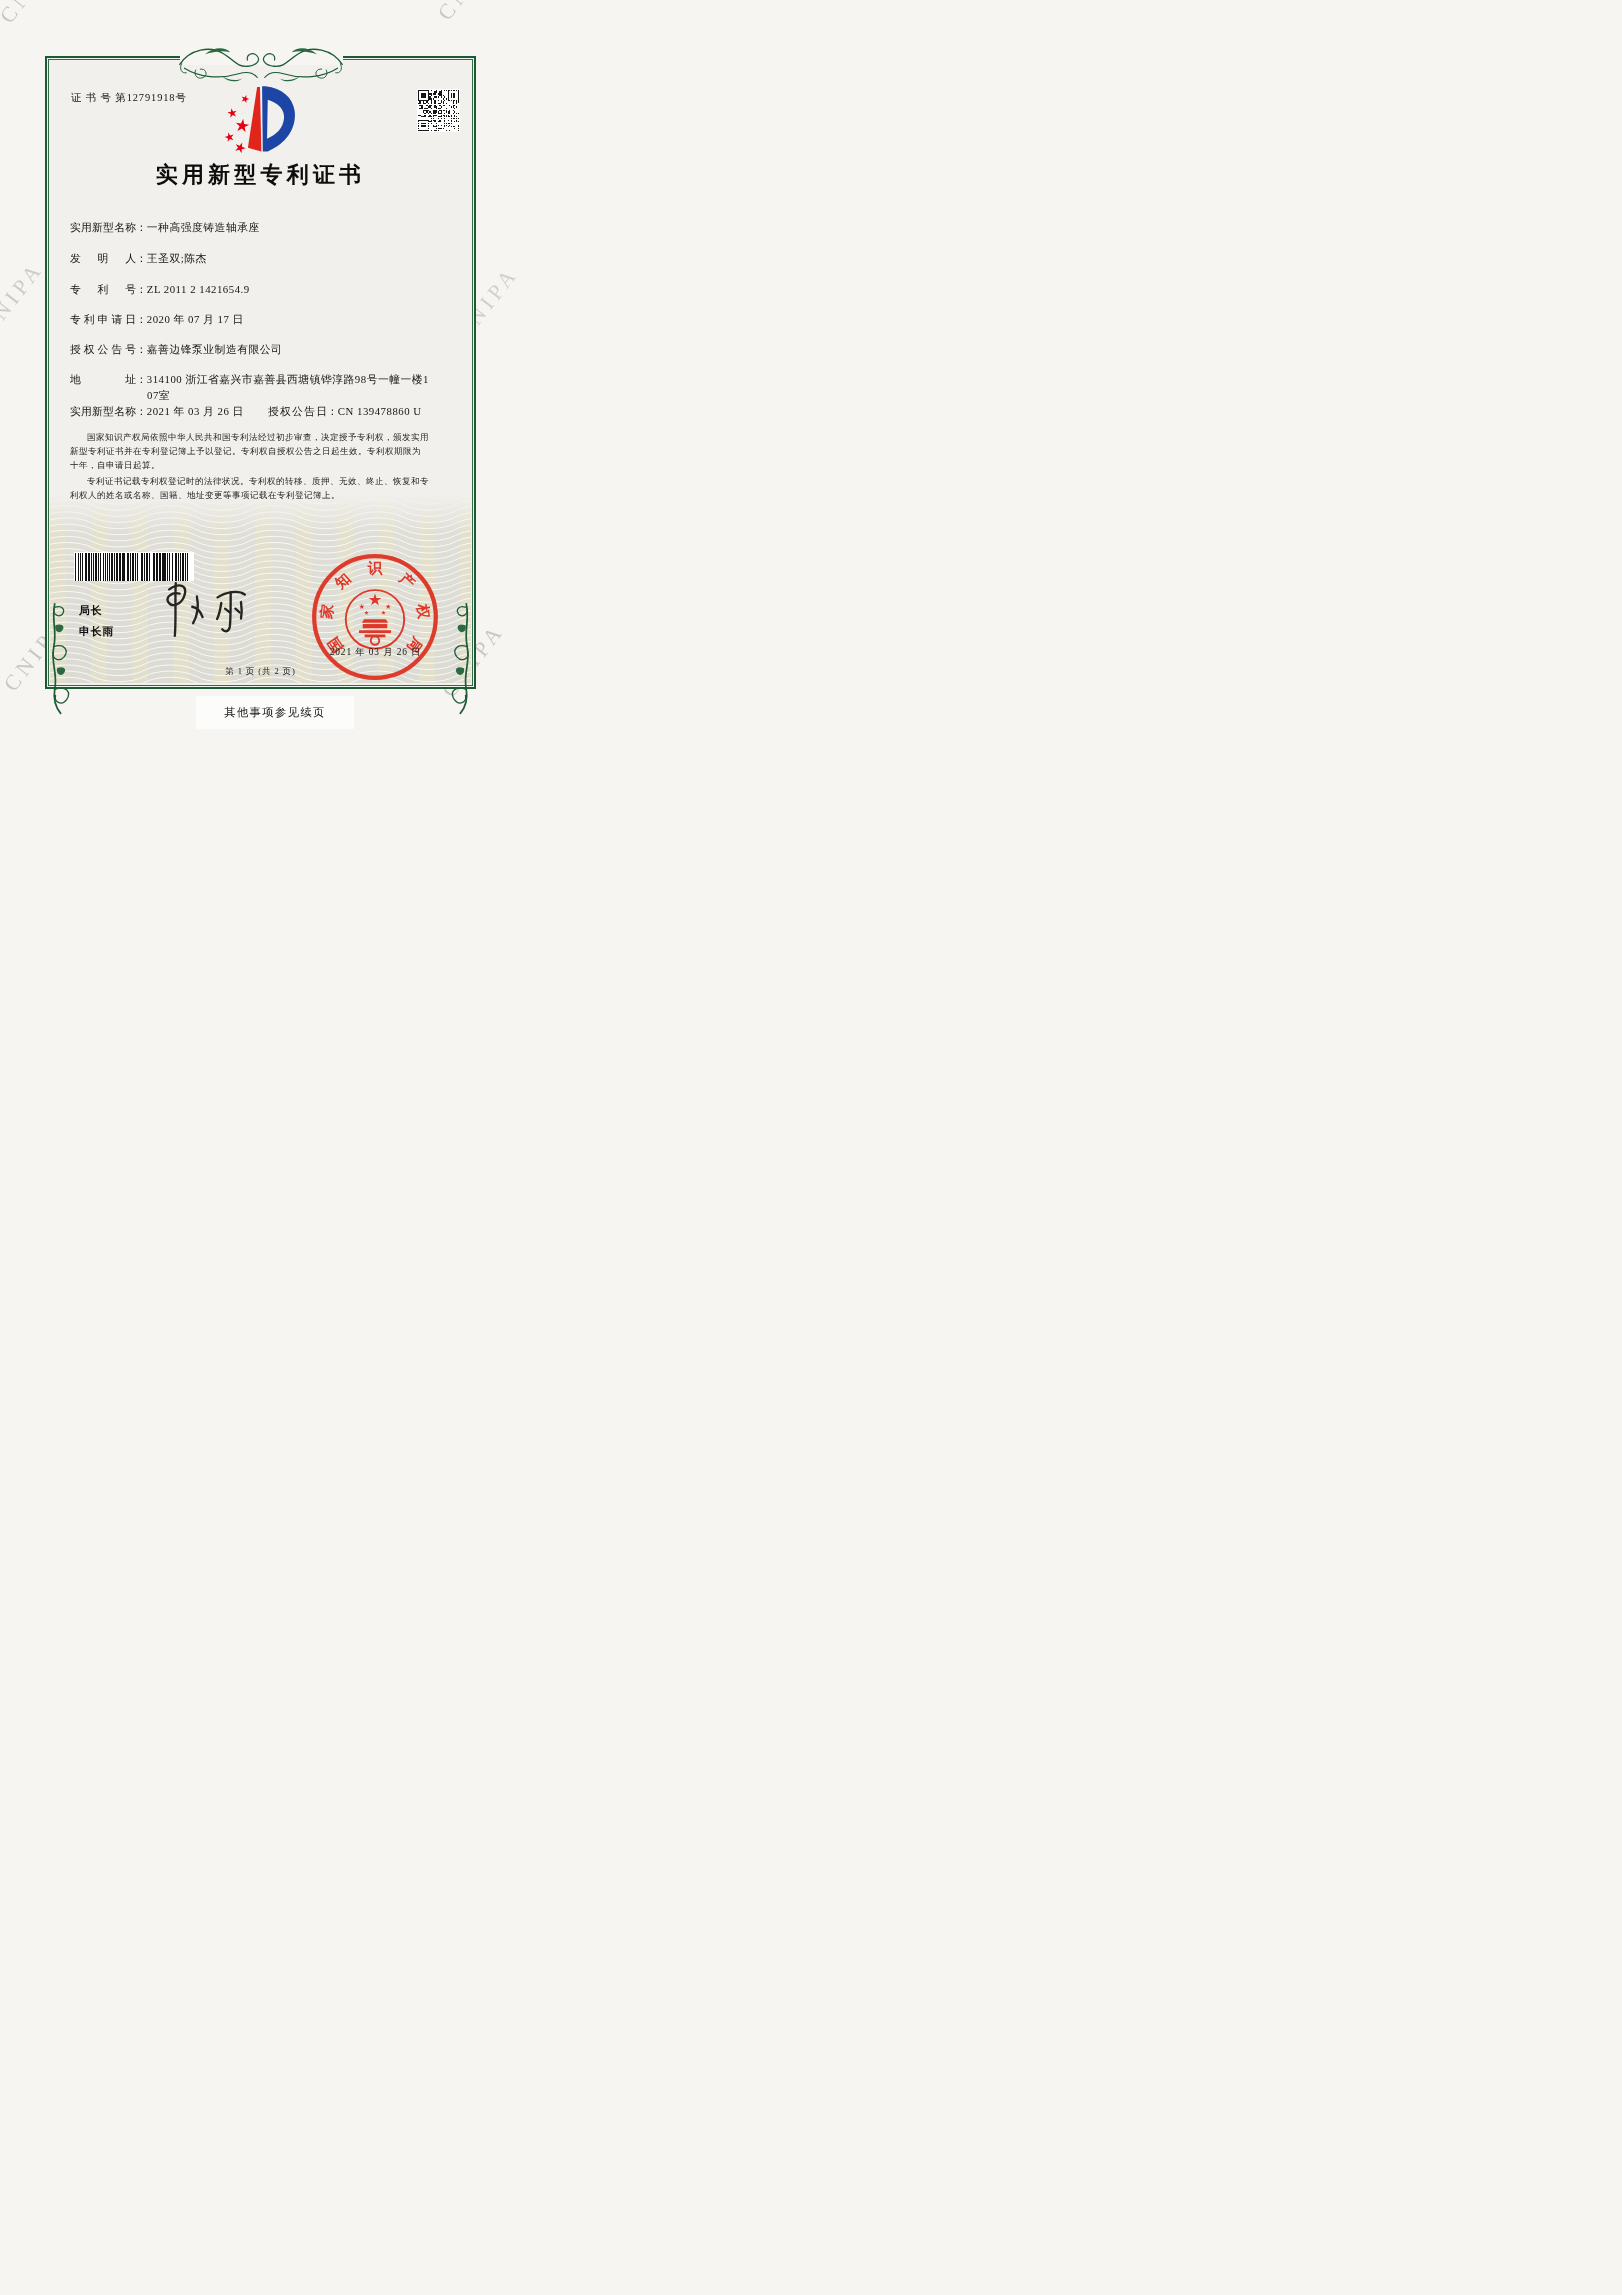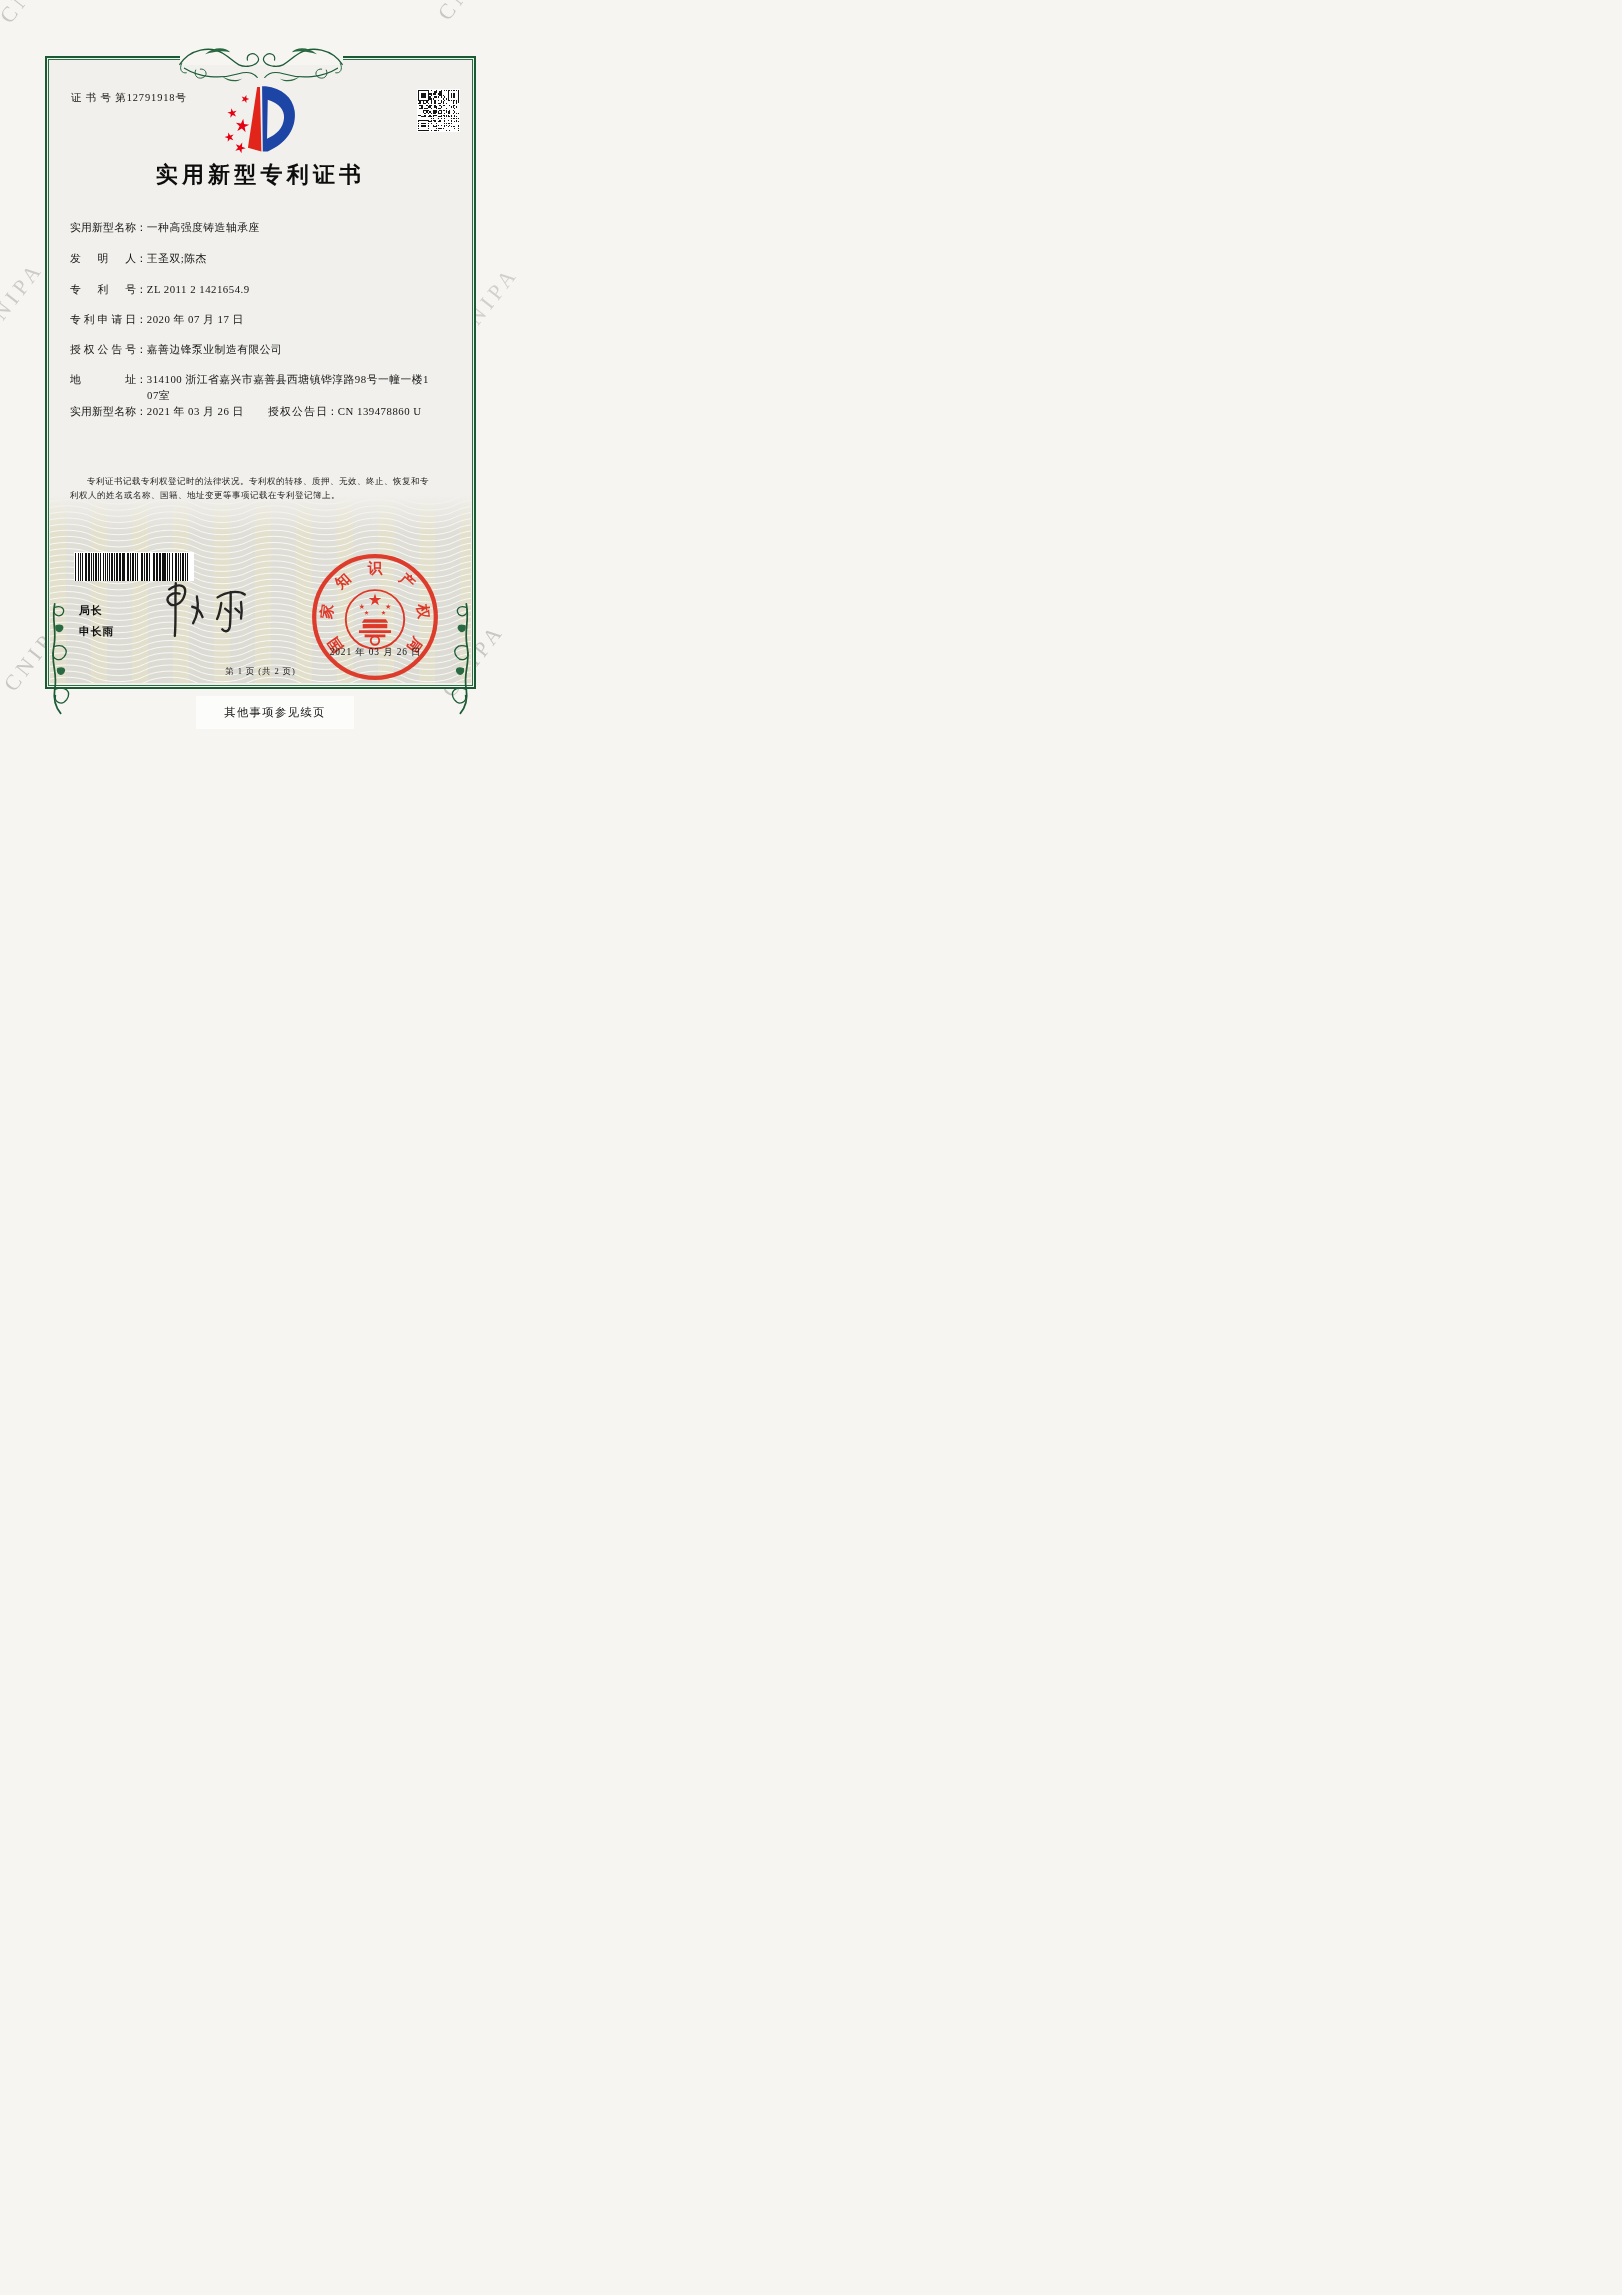--- a/index.html
+++ b/index.html
@@ -529,20 +529,21 @@
   </div>
   <div class="addr2" style="top:389px">07室</div>
 
   <div class="frow" style="top:405px">
     <span class="flabel">实用新型名称</span><span class="fcolon">：</span><span class="fvalue">2021 年 03 月 26 日</span>
     <span class="glabel2">
       <span class="flabel">授权公告日</span><span class="fcolon">：</span><span class="fvalue">CN 139478860 U</span>
     </span>
   </div>
 
+  <div class="para" style="top:430px">国家知识产权局依照中华人民共和国专利法经过初步审查，决定授予专利权，颁发实用新型专利证书并在专利登记簿上予以登记。专利权自授权公告之日起生效。专利权期限为十年，自申请日起算。</div>
   <div class="para" style="top:474px">专利证书记载专利权登记时的法律状况。专利权的转移、质押、无效、终止、恢复和专利权人的姓名或名称、国籍、地址变更等事项记载在专利登记簿上。</div>
 
   <div class="barcode" id="barcode"><div class="bk" style="width: 1.9px;"></div><div class="bw" style="width: 1.4px;"></div><div class="bk" style="width: 1.4px;"></div><div class="bw" style="width: 0.9px;"></div><div class="bk" style="width: 0.9px;"></div><div class="bw" style="width: 0.9px;"></div><div class="bk" style="width: 1.4px;"></div><div class="bw" style="width: 1.4px;"></div><div class="bk" style="width: 1.9px;"></div><div class="bw" style="width: 1.4px;"></div><div class="bk" style="width: 1.9px;"></div><div class="bw" style="width: 1.4px;"></div><div class="bk" style="width: 0.9px;"></div><div class="bw" style="width: 0.9px;"></div><div class="bk" style="width: 1.4px;"></div><div class="bw" style="width: 0.9px;"></div><div class="bk" style="width: 1.9px;"></div><div class="bw" style="width: 0.9px;"></div><div class="bk" style="width: 0.9px;"></div><div class="bw" style="width: 0.9px;"></div><div class="bk" style="width: 0.9px;"></div><div class="bw" style="width: 0.9px;"></div><div class="bk" style="width: 0.9px;"></div><div class="bw" style="width: 0.9px;"></div><div class="bk" style="width: 0.9px;"></div><div class="bw" style="width: 0.9px;"></div><div class="bk" style="width: 0.9px;"></div><div class="bw" style="width: 1.4px;"></div><div class="bk" style="width: 0.9px;"></div><div class="bw" style="width: 0.9px;"></div><div class="bk" style="width: 0.9px;"></div><div class="bw" style="width: 0.9px;"></div><div class="bk" style="width: 1.9px;"></div><div class="bw" style="width: 1.4px;"></div><div class="bk" style="width: 0.9px;"></div><div class="bw" style="width: 0.9px;"></div><div class="bk" style="width: 1.9px;"></div><div class="bw" style="width: 0.9px;"></div><div class="bk" style="width: 1.9px;"></div><div class="bw" style="width: 0.9px;"></div><div class="bk" style="width: 0.9px;"></div><div class="bw" style="width: 0.9px;"></div><div class="bk" style="width: 1.9px;"></div><div class="bw" style="width: 1.4px;"></div><div class="bk" style="width: 1.9px;"></div><div class="bw" style="width: 1.4px;"></div><div class="bk" style="width: 0.9px;"></div><div class="bw" style="width: 0.9px;"></div><div class="bk" style="width: 1.9px;"></div><div class="bw" style="width: 1.4px;"></div><div class="bk" style="width: 0.9px;"></div><div class="bw" style="width: 0.9px;"></div><div class="bk" style="width: 0.9px;"></div><div class="bw" style="width: 0.9px;"></div><div class="bk" style="width: 0.9px;"></div><div class="bw" style="width: 1.4px;"></div><div class="bk" style="width: 1.9px;"></div><div class="bw" style="width: 0.9px;"></div><div class="bk" style="width: 0.9px;"></div><div class="bw" style="width: 1.4px;"></div><div class="bk" style="width: 1.9px;"></div><div class="bw" style="width: 1.4px;"></div><div class="bk" style="width: 0.9px;"></div><div class="bw" style="width: 1.4px;"></div><div class="bk" style="width: 0.9px;"></div><div class="bw" style="width: 0.9px;"></div><div class="bk" style="width: 1.4px;"></div><div class="bw" style="width: 1.4px;"></div><div class="bk" style="width: 1.9px;"></div><div class="bw" style="width: 1.4px;"></div><div class="bk" style="width: 1.9px;"></div><div class="bw" style="width: 0.9px;"></div><div class="bk" style="width: 1.4px;"></div><div class="bw" style="width: 0.9px;"></div><div class="bk" style="width: 1.4px;"></div><div class="bw" style="width: 0.9px;"></div><div class="bk" style="width: 0.9px;"></div><div class="bw" style="width: 1.4px;"></div><div class="bk" style="width: 1.4px;"></div><div class="bw" style="width: 1.4px;"></div><div class="bk" style="width: 0.9px;"></div><div class="bw" style="width: 0.9px;"></div><div class="bk" style="width: 0.9px;"></div><div class="bw" style="width: 0.9px;"></div><div class="bk" style="width: 1.9px;"></div><div class="bw" style="width: 0.9px;"></div><div class="bk" style="width: 0.9px;"></div><div class="bw" style="width: 0.9px;"></div><div class="bk" style="width: 0.9px;"></div><div class="bw" style="width: 1.4px;"></div><div class="bk" style="width: 1.9px;"></div><div class="bw" style="width: 0.9px;"></div><div class="bk" style="width: 1.4px;"></div><div class="bw" style="width: 0.9px;"></div><div class="bk" style="width: 0.9px;"></div></div>
 
   <div class="sig-label" style="top:604px">局长</div>
   <div class="sig-label" style="top:625px">申长雨</div>
 
   <svg class="signature-svg" width="132" height="61" viewBox="0 0 220 130">
     <g fill="none" stroke="#141414" stroke-width="5" stroke-linecap="round" stroke-linejoin="round" opacity="0.92">
       <path d="M38,20 C60,5 76,11 71,31 C66,52 44,60 36,47 C30,37 43,25 60,29"></path>

